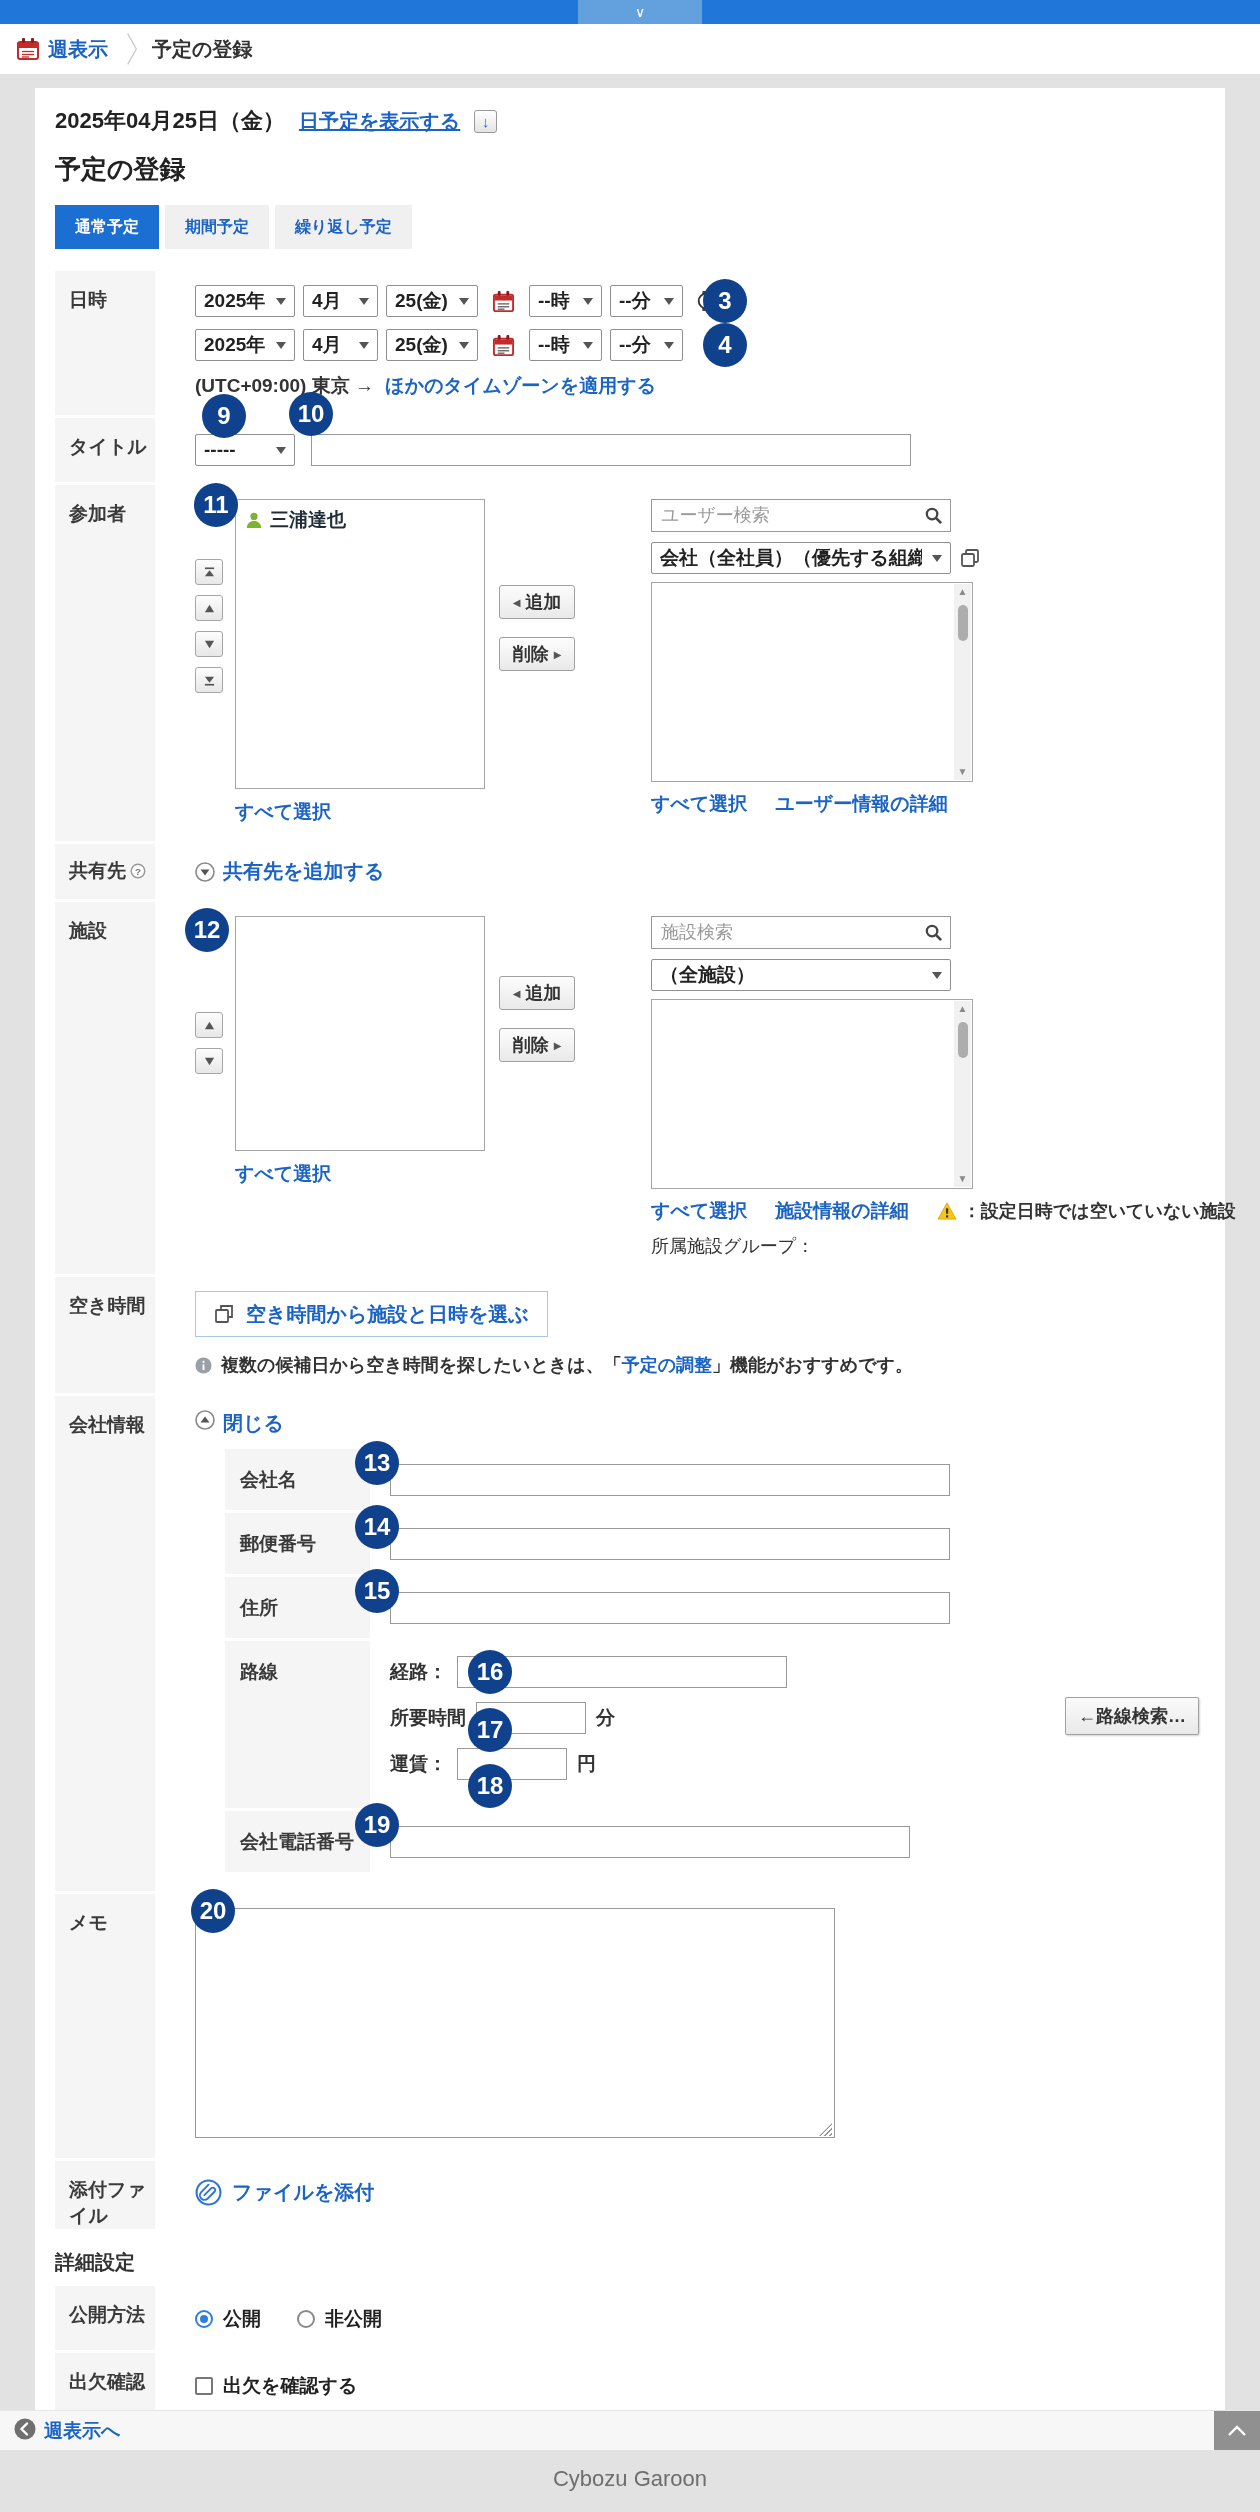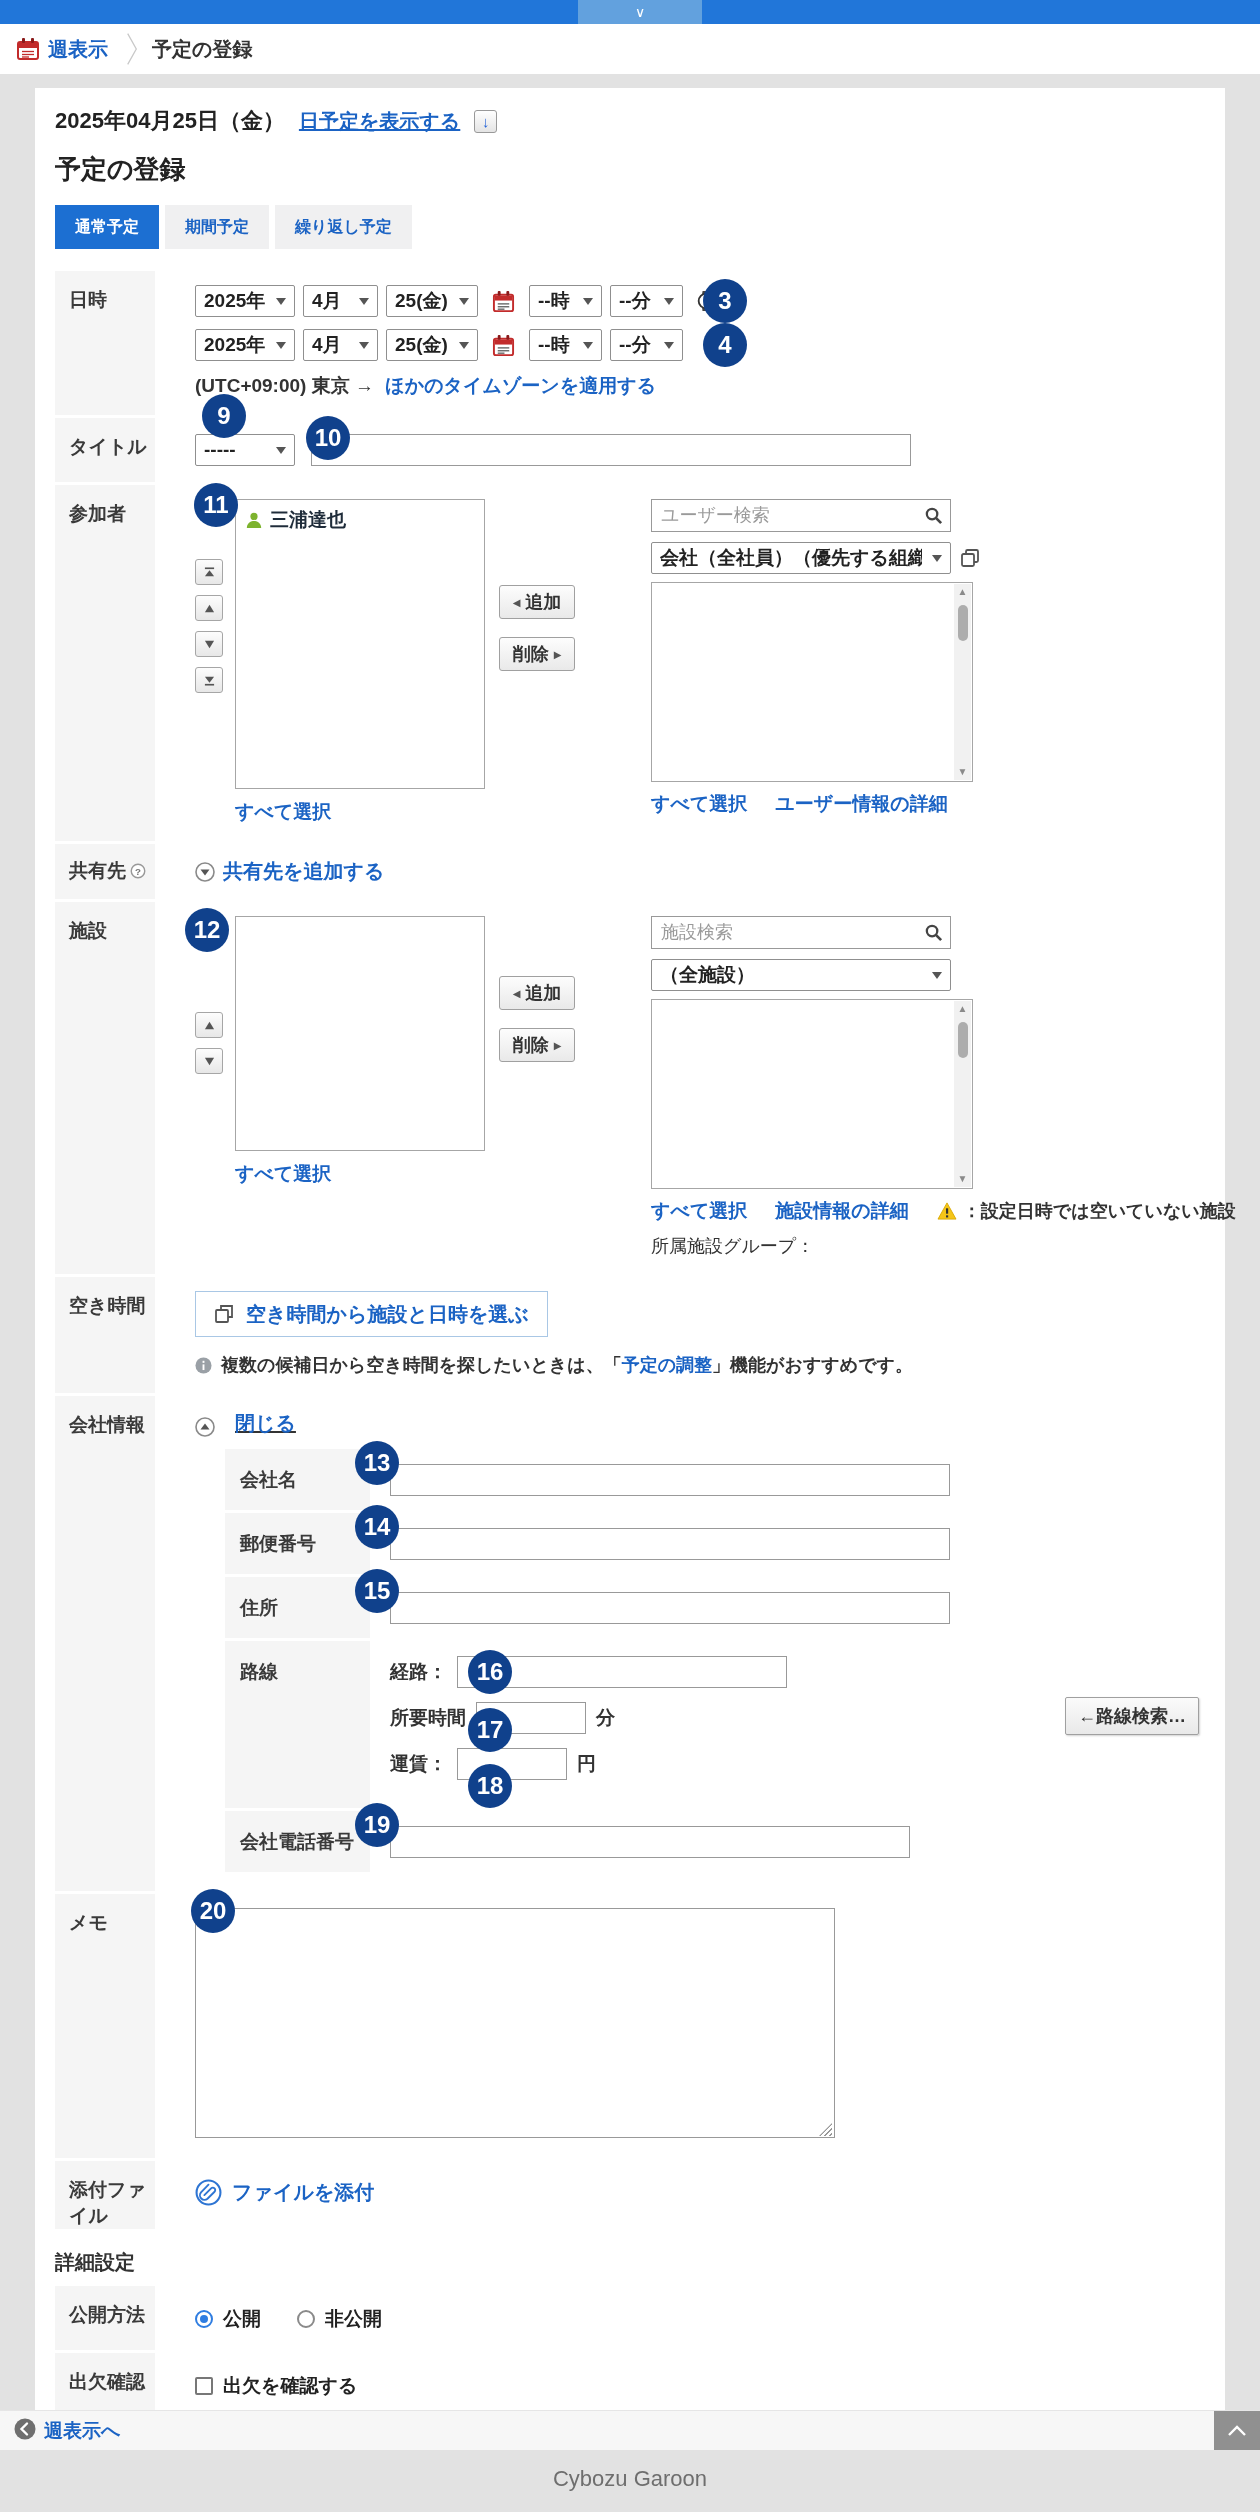--- a/index.html
+++ b/index.html
@@ -131,21 +131,21 @@
 
   
   .avail-btn {
     display: inline-flex; align-items: center; gap: 12px;
     border: 1px solid #a9c7e5; background: #fff; height: 46px; padding: 0 18px;
     font-size: 20px; font-weight: bold; color: #1b63c4; cursor: pointer;
   }
   .note { margin-top: 16px; display: flex; align-items: center; gap: 9px; font-size: 18px; font-weight: 600; color: #333; }
 
   
-  .close-line { display: flex; align-items: flex-end; gap: 20px; margin-bottom: 12px; text-decoration: underline; }
+  .close-line { display: flex; align-items: flex-start; gap: 8px; margin-bottom: 12px; }
   .close-line a { font-size: 20px; }
   .nested { margin-left: 30px; }
   .nrow { display: flex; margin-bottom: 3px; }
   .nlabel { width: 145px; flex-shrink: 0; background: #f5f5f5; padding: 18px 0 0 15px; font-size: 19px; font-weight: 600; color: #3a3a3a; }
   .ncontent { flex: 1; padding: 15px 0 14px 20px; position: relative; }
   .w-company { width: 560px; } .w-phone { width: 520px; } .w-route { width: 330px; } .w-small { width: 110px; }
   .rline { display: flex; align-items: center; gap: 10px; margin-bottom: 14px; font-size: 19px; font-weight: 600; color: #333; }
   .rline:last-child { margin-bottom: 0; }
   .gbtn {
     border: 1px solid #a0a0a0; border-radius: 2px; background: linear-gradient(#fbfbfb, #e9e9e9);
@@ -344,21 +344,21 @@
           <span>(UTC+09:00) 東京 →</span>
           <a class="lnk">ほかのタイムゾーンを適用する</a>
         </div>
       </div>
     </div>
 
     <div class="frow">
       <div class="flabel">タイトル</div>
       <div class="fcontent" style="padding-top:16px;">
         <div class="badge" style="left:47px; top:-24px;">9</div>
-        <div class="badge" style="left:151px; top:-26px;margin-top:24px;">10</div>
+        <div class="badge" style="left:134px; top:-26px;">10</div>
         <div style="display:flex; align-items:center; gap:16px;">
           <span class="sel w-preset">
                 <span>-----</span>
                 <span class="car"></span>
               </span>
           <input class="txt" style="width: 600px;" value="">
         </div>
       </div>
     </div>
 

